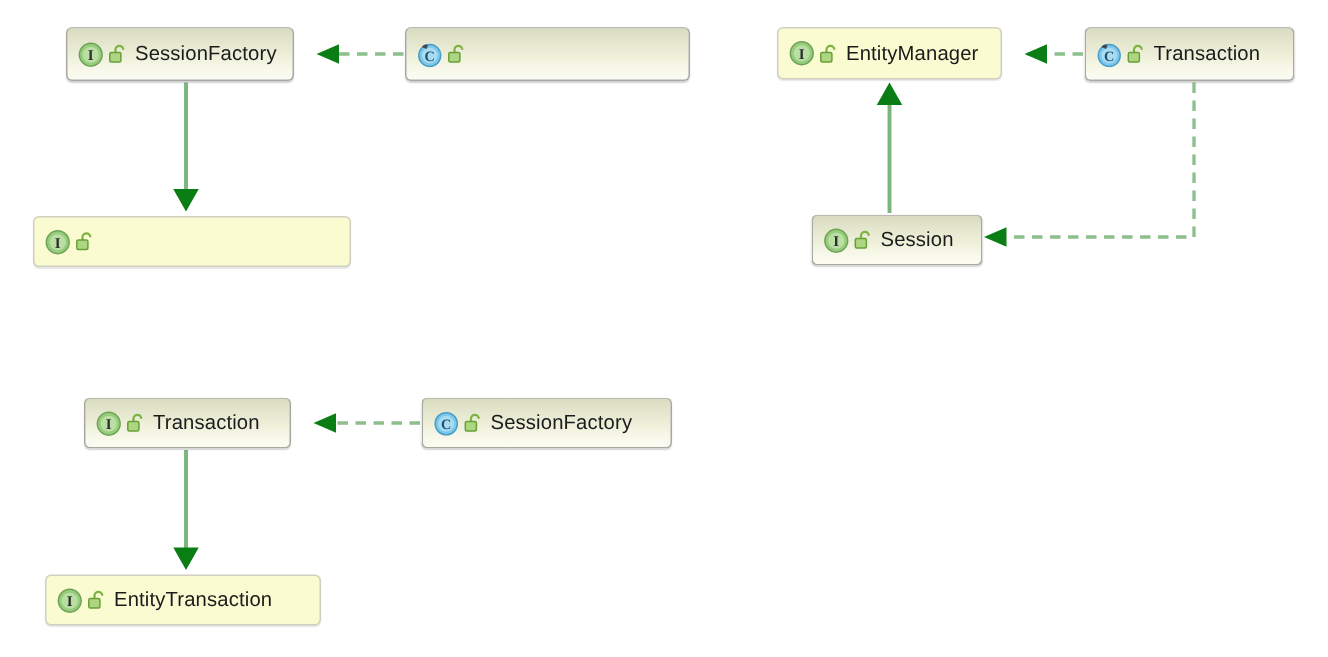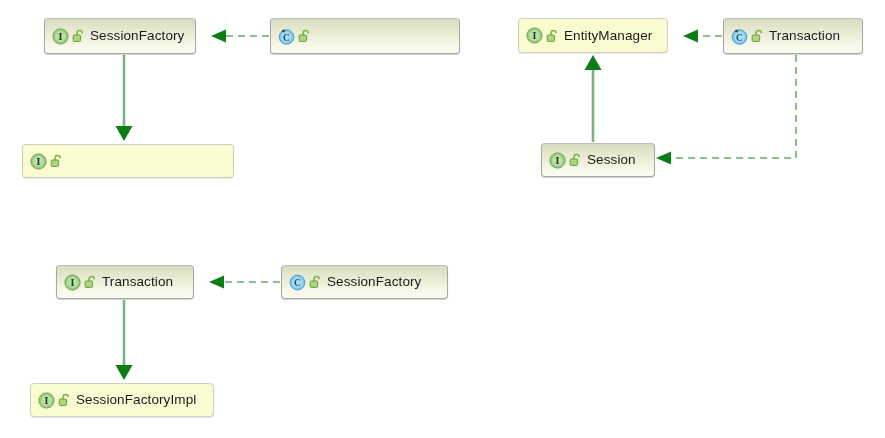--- a/index.html
+++ b/index.html
@@ -256,16 +256,16 @@
         <circle cx="8.5" cy="8.5" r="5.4" fill="#b9dfa3"></circle>
         <text x="8.5" y="12.3" font-family="Liberation Serif, serif" font-size="10" font-weight="bold" fill="#2e2e2e" text-anchor="middle">I</text>
       </svg>
     </span>
     <span class="lock">
       <svg width="13" height="14" viewBox="0 0 13 14">
         <path d="M5 6 V4.2 A2.6 2.6 0 0 1 10.2 4.2" fill="none" stroke="#7cb342" stroke-width="1.5"></path>
         <rect x="1.2" y="6" width="7.4" height="6.4" rx="1" fill="#aed581" stroke="#689f38" stroke-width="1"></rect>
       </svg>
     </span>
-    <span class="label">SessionFactoryImpl</span>
+    <span class="label">EntityTransaction</span>
   </div>
 
 </div>
 
 </body></html>

